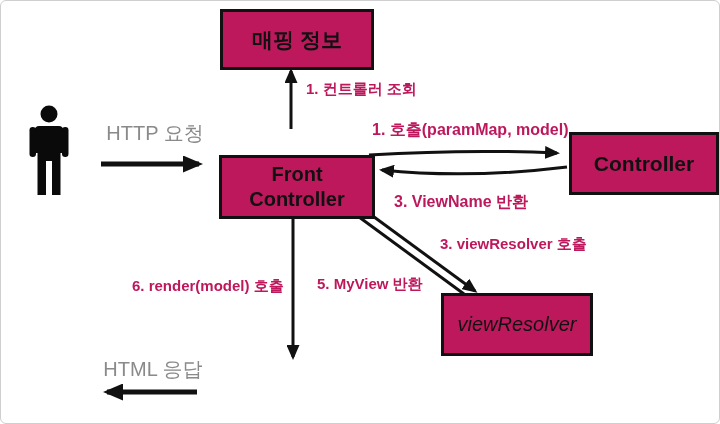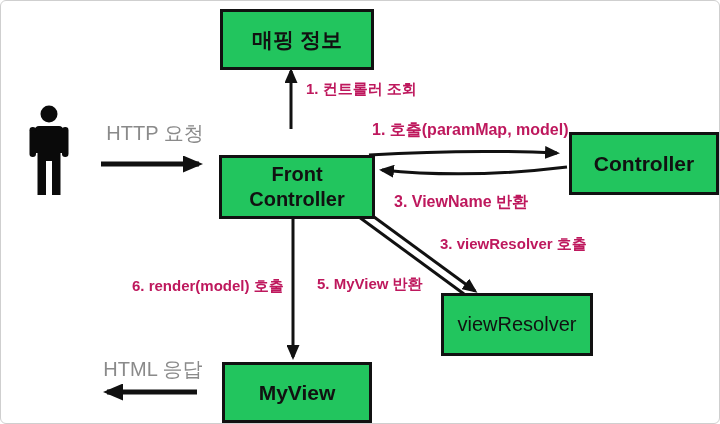--- a/index.html
+++ b/index.html
@@ -3,29 +3,29 @@
 <meta charset="utf-8">
 <style>
   html,body{margin:0;padding:0;background:#fff;}
   #canvas{
     position:relative;width:720px;height:424px;
     background:#ffffff;border:1px solid #cfcfcf;border-radius:6px;
     box-sizing:border-box;overflow:hidden;
     font-family:"Liberation Sans","DejaVu Sans",sans-serif;
   }
   .box{
-    position:absolute;background:#22c55e;border:3px solid #111;
+    position:absolute;background:#be185d;border:3px solid #111;
     display:flex;align-items:center;justify-content:center;
     text-align:center;color:#111;font-weight:700;z-index:3;
   }
   .box .two-line{line-height:1.25;}
   #box-mapping{left:219px;top:8px;width:148px;height:55px;font-size:21px;}
   #box-front{left:218px;top:130px;width:150px;height:58px;font-size:20px;margin-top:24px;}
   #box-controller{left:568px;top:131px;width:144px;height:57px;font-size:21px;}
-  #box-viewresolver{left:440px;top:292px;width:146px;height:57px;font-size:20px;font-weight:500;}
+  #box-viewresolver{left:440px;top:292px;width:146px;height:57px;font-size:20px;font-weight:500;font-style:italic;}
   #box-myview{left:221px;top:361px;width:144px;height:55px;font-size:21px;}
 
   .muted{
     position:absolute;color:#8a8a8a;font-size:20px;font-weight:400;
     white-space:nowrap;z-index:2;
   }
   #lbl-http{left:101px;top:119px;width:106px;text-align:center;}
   #lbl-html{left:102px;top:355px;width:100px;text-align:center;}
   #lbl-client{left:2px;top:194px;width:104px;text-align:center;color:#7f7f7f;font-size:19px;}
 
@@ -94,23 +94,20 @@
   </div>
 
   <div class="box" id="box-controller">
     <span>Controller</span>
   </div>
 
   <div class="box" id="box-viewresolver">
     <span>viewResolver</span>
   </div>
 
-  <div class="box" id="box-myview">
-    <span>MyView</span>
-  </div>
 
   <div class="muted" id="lbl-html">HTML 응답</div>
   <div class="muted" id="lbl-http">HTTP 요청</div>
 
   <div class="step" id="step1">1. 컨트롤러 조회</div>
   <div class="step" id="step2">1. 호출(paramMap, model)</div>
   <div class="step" id="step3">3. ViewName 반환</div>
   <div class="step" id="step4">3. viewResolver 호출</div>
   <div class="step" id="step5">5. MyView 반환</div>
   <div class="step" id="step6">6. render(model) 호출</div>

